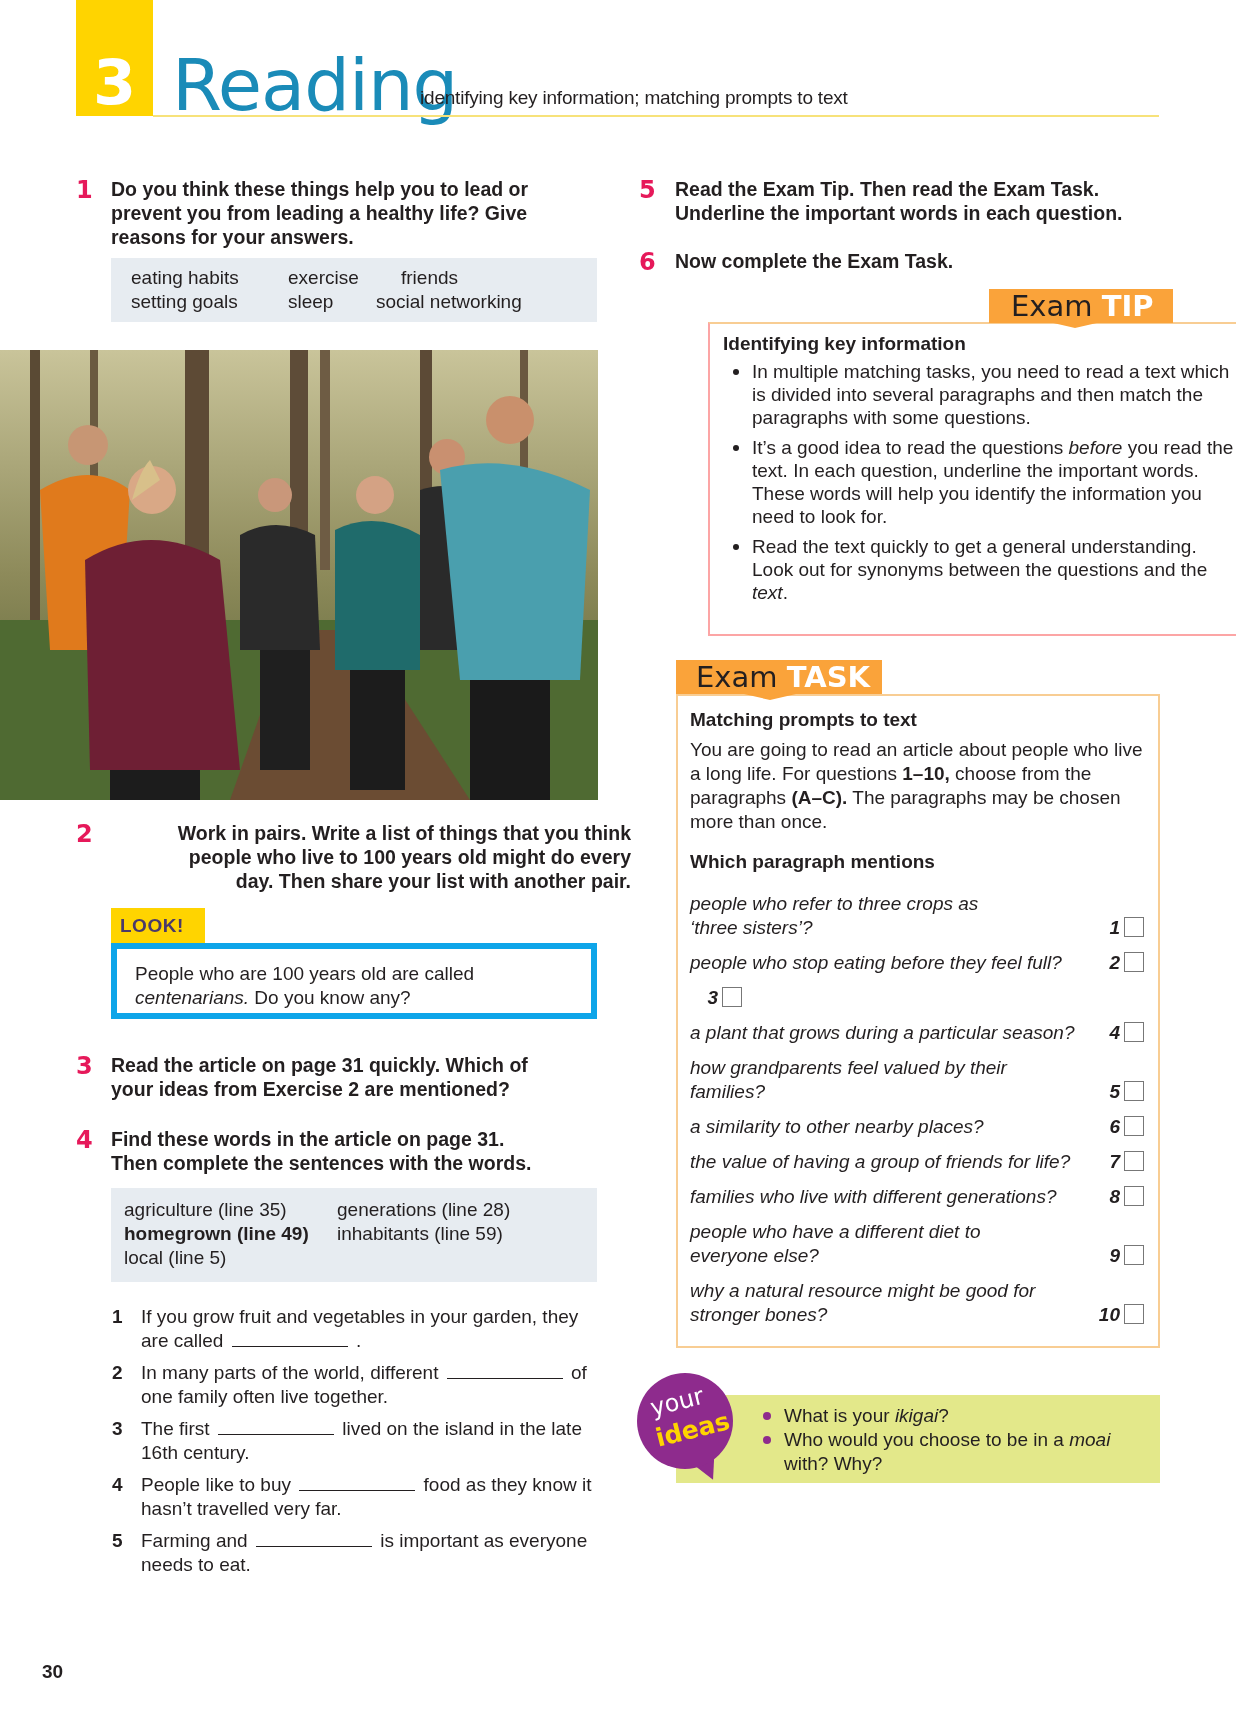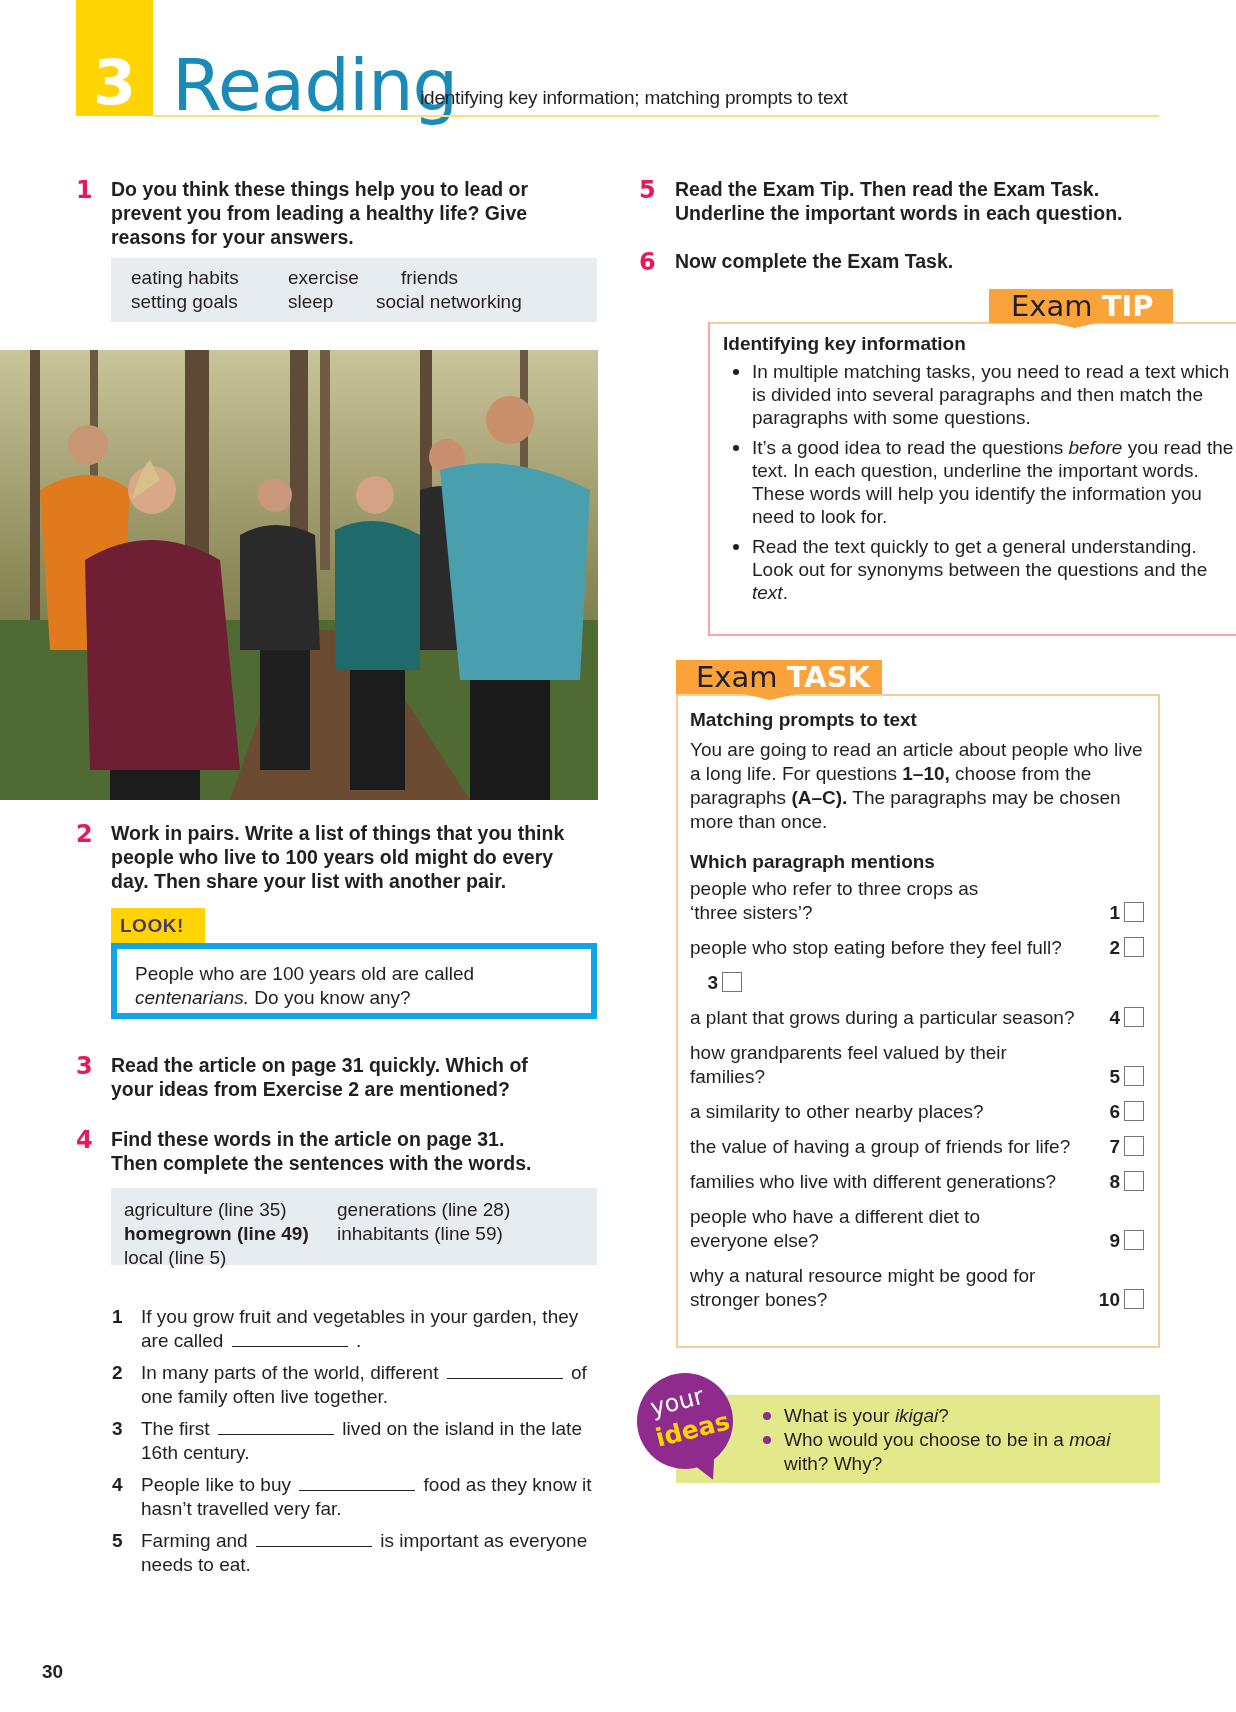--- a/index.html
+++ b/index.html
@@ -45,21 +45,21 @@
   .bullet-list li { position: relative; padding-left: 29px; font-size: 19px; line-height: 23px; margin-bottom: 7px; color: #231f20; }
   .bullet-list li::before { content: ""; position: absolute; left: 10px; top: 9px; width: 6px; height: 6px; border-radius: 50%; background: #231f20; }
 
   
   .task-tab { left: 676px; top: 660px; width: 206px; height: 34px; background: #faa33a; font-size: 29px; line-height: 34px; padding-left: 20px; color: #231f20; font-family: "DejaVu Sans", sans-serif; }
   .task-tab b { color: #ffffff; }
   .task-arrow { left: 744px; top: 694px; width: 0; height: 0; border-left: 26px solid transparent; border-right: 26px solid transparent; border-top: 6px solid #faa33a; }
   .task-box { left: 676px; top: 694px; width: 484px; height: 654px; border: 2px solid #f8cd93; padding: 12px 14px 8px 12px; }
   .task-intro { font-size: 19px; line-height: 24px; margin-top: 6px; color: #231f20; }
   .task-q-heading { margin-top: 16px; }
-  .q-list { margin-top: 3px; }
+  .q-list { margin-top: 18px; font-style: italic; }
   .q-item { display: flex; align-items: flex-end; justify-content: space-between; font-size: 19px; line-height: 24px; color: #231f20; margin-bottom: 11px; }
   .q-text { width: 400px; }
   .q-right { display: flex; align-items: center; flex: none; }
   .q-num { font-weight: bold; width: 28px; text-align: right; margin-right: 4px; }
   .q-check { width: 20px; height: 20px; border: 1.5px solid #777; background: #ffffff; display: inline-block; margin-bottom: 2px; }
 
   
   .ideas-band { left: 676px; top: 1395px; width: 484px; height: 88px; background: #e3e88a; }
   .ideas-bubble { left: 637px; top: 1373px; width: 96px; height: 96px; border-radius: 50%; background: #8e2b8d; }
   .ideas-tail { left: 690px; top: 1446px; width: 0; height: 0; border-left: 14px solid transparent; border-right: 22px solid transparent; border-top: 34px solid #8e2b8d; transform: rotate(-30deg); }
@@ -140,21 +140,21 @@
       <path d="M420 140 Q450 130 475 145 L470 300 L420 300 Z" fill="#2a2a2a"></path>
       <circle cx="510" cy="70" r="24" fill="#c9906c"></circle>
       <path d="M440 120 Q510 100 590 140 L580 330 L460 330 Z" fill="#4a9fae"></path>
       <rect x="470" y="330" width="80" height="120" fill="#1a1a1a"></rect>
     </g>
   </svg>
 </div>
 
 <div class="abs" style="left:76px; top:820px;">
   <span class="abs ex-num" style="left:0; top:0;">2</span>
-  <div class="abs ex-text" style="left:35px; top:1px; width:520px;">
+  <div class="abs ex-text" style="left:35px; top:1px; width:520px;text-align:right;">
     <div>Work in pairs. Write a list of things that you think</div>
     <div>people who live to 100 years old might do every</div>
     <div>day. Then share your list with another pair.</div>
   </div>
 </div>
 
 <div class="abs look-tab">LOOK!</div>
 <div class="abs look-box">
   <div>People who are 100 years old are called</div>
   <div><i>centenarians.</i><span> Do you know any?</span></div>
@@ -168,21 +168,21 @@
   </div>
 </div>
 
 <div class="abs" style="left:76px; top:1126px;">
   <span class="abs ex-num" style="left:0; top:0;">4</span>
   <div class="abs ex-text" style="left:35px; top:1px; width:520px;">
     <div>Find these words in the article on page 31.</div>
     <div>Then complete the sentences with the words.</div>
   </div>
 </div>
-<div class="abs word-box" style="left:111px; top:1188px; width:486px; height:77px; padding:10px 13px;">
+<div class="abs word-box" style="left:111px; top:1188px; width:486px; height:94px; padding:10px 13px;">
   <div class="word-row">
     <span class="word" style="width:213px;">agriculture (line 35)</span>
     <span class="word">generations (line 28)</span>
   </div>
   <div class="word-row">
     <span class="word" style="width:213px;font-weight:bold;">homegrown (line 49)</span>
     <span class="word">inhabitants (line 59)</span>
   </div>
   <div class="word-row">
     <span class="word">local (line 5)</span>

